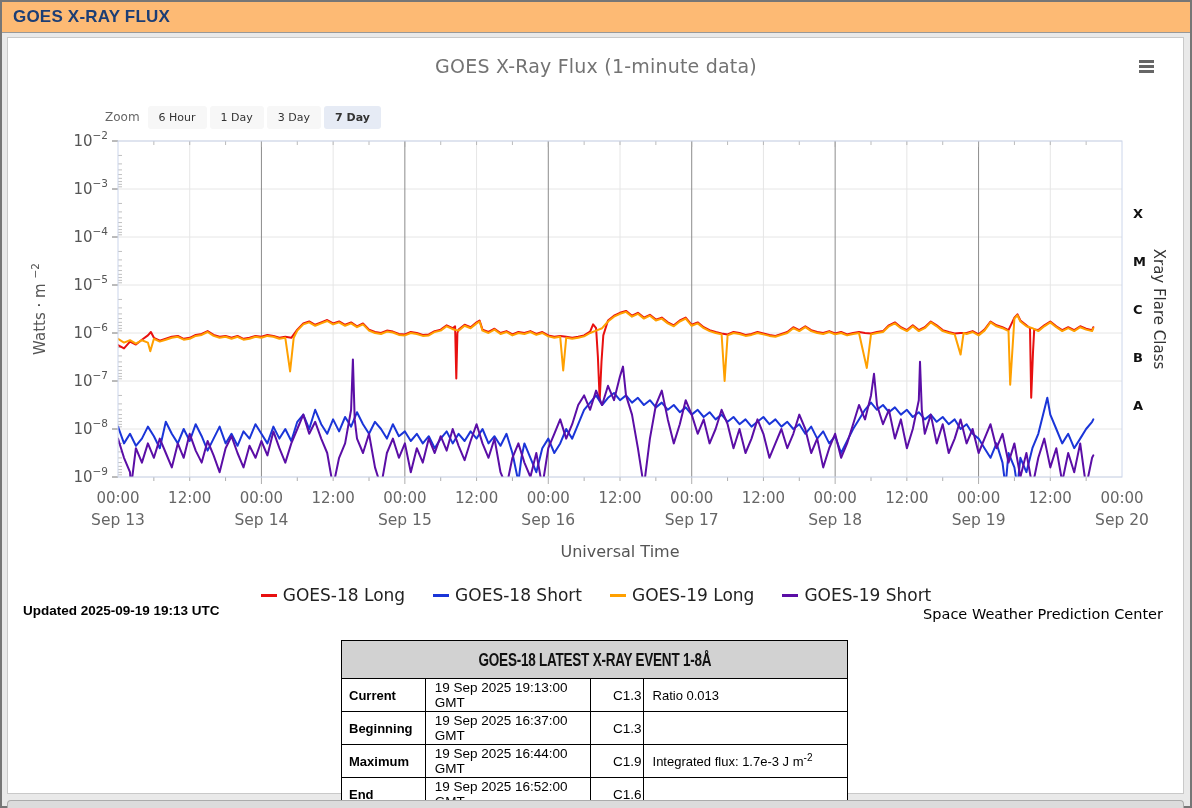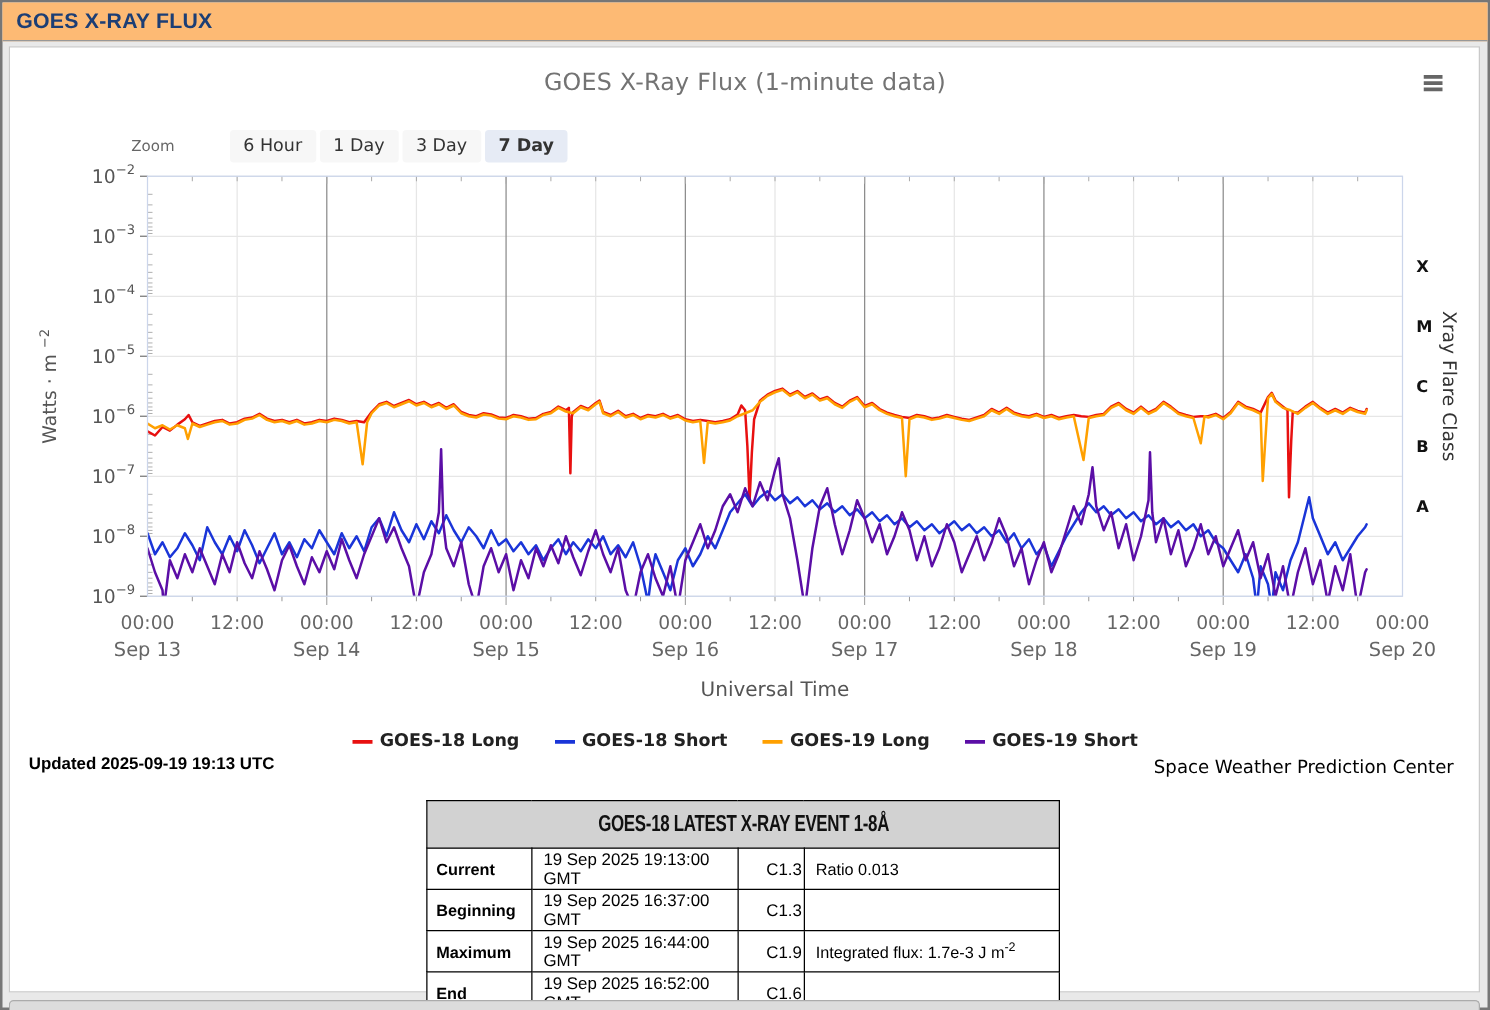--- a/index.html
+++ b/index.html
@@ -17,35 +17,35 @@
   .panel{
     position:absolute;left:7px;top:37px;width:1177px;height:757px;box-sizing:border-box;
     background:#ffffff;border:1px solid #c9c9c9;
   }
   .chart-title{
     position:absolute;left:0;top:55px;width:1192px;text-align:center;
     font-size:19px;color:#737373;letter-spacing:0.2px;
   }
   .menu-btn{position:absolute;left:1139px;top:60px;width:18px;height:14px;cursor:pointer;}
   .menu-btn span{display:block;width:15px;height:2.6px;background:#666;margin:0 0 2.6px 0;}
-  .zoom-row{position:absolute;left:105px;top:105px;height:24px;display:flex;align-items:center;gap:36px;}
+  .zoom-row{position:absolute;left:105px;top:105px;height:24px;display:flex;align-items:center;}
   .zoom-row .zlabel{font-size:12px;color:#666;margin-right:8px;}
   .zbtn{
-    font-size:14px;color:#333;background:#f7f7f7;border:none;border-radius:3px;
+    font-size:11px;color:#333;background:#f7f7f7;border:none;border-radius:3px;
     padding:5px 11px;margin-right:3px;cursor:pointer;font-family:"DejaVu Sans",sans-serif;
   }
   .zbtn.selected{background:#e6ebf5;font-weight:bold;}
   svg.plot{position:absolute;left:0;top:0;pointer-events:none;}
   .legend{
     position:absolute;left:0;top:585px;width:1192px;display:flex;justify-content:center;
     align-items:center;
   }
   .legend .item{display:flex;align-items:center;margin:0 14px;cursor:pointer;}
   .legend .dash{width:16px;height:3px;margin-right:6px;}
-  .legend .lbl{font-size:14px;font-weight:bold;color:#222;}
+  .legend .lbl{font-size:17px;font-weight:normal;color:#222;}
   .updated{position:absolute;left:23px;top:603px;font-size:13.5px;font-weight:bold;color:#000;
     font-family:"Liberation Sans",sans-serif;}
   .credit{position:absolute;right:29px;top:606px;font-size:14.5px;color:#000;}
   table.event{
     position:absolute;left:341px;top:640px;width:507px;border-collapse:collapse;
     font-family:"Liberation Sans",sans-serif;background:#fff;
   }
   table.event th,table.event td{border:1px solid #000;}
   table.event .hdr{
     background:#d2d2d2;height:35px;text-align:center;font-size:16.5px;font-weight:bold;

